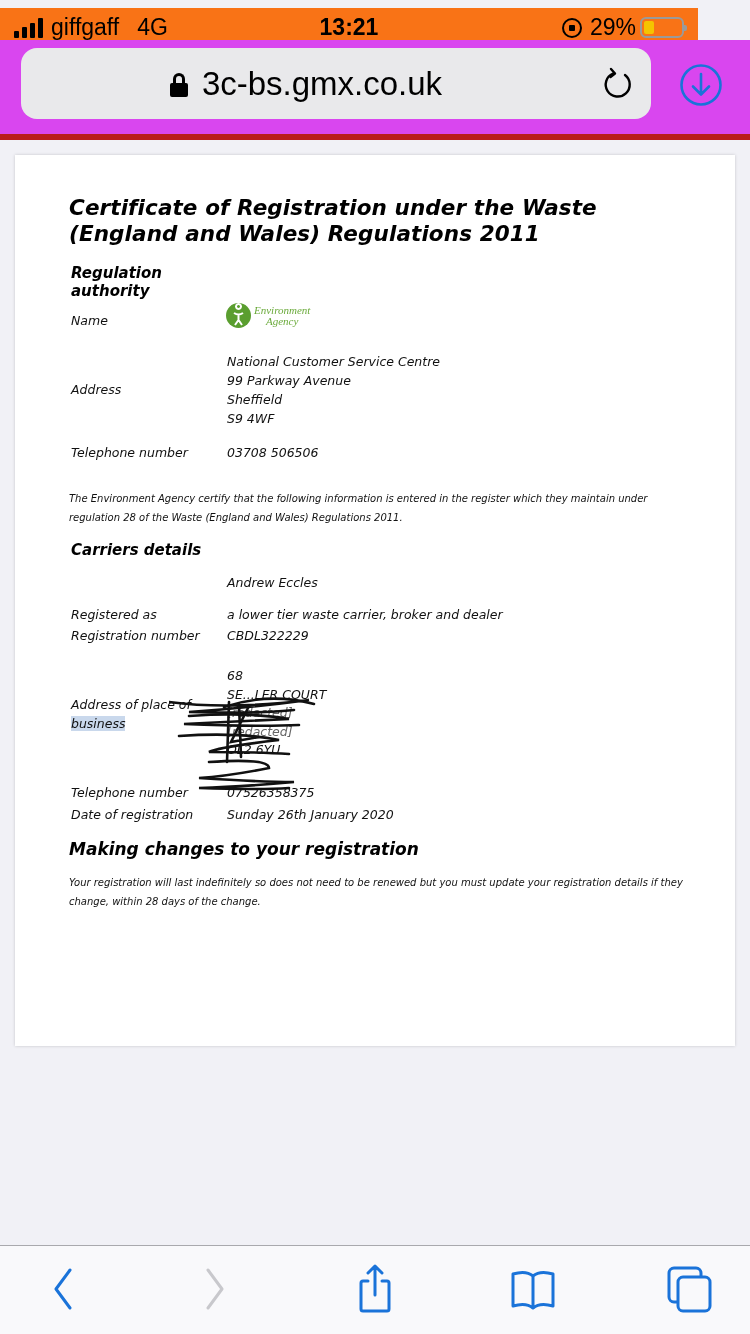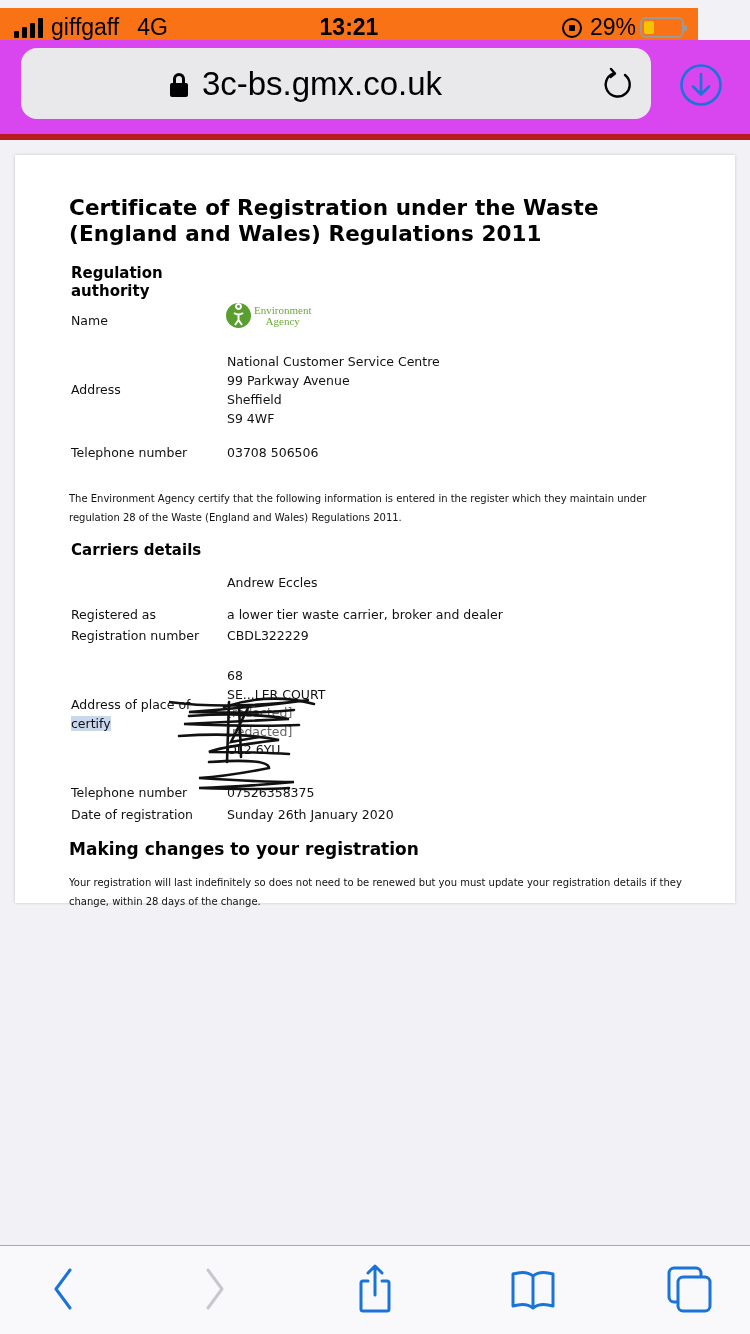--- a/index.html
+++ b/index.html
@@ -24,21 +24,21 @@
   .navbar { position: absolute; top: 40px; left: 0; width: 750px; height: 100px; background: #d946ef; border-bottom: 6px solid #b91c1c; }
   .urlbox { position: absolute; left: 21px; top: 8px; width: 630px; height: 71px; background: #e9e9eb; border-radius: 16px; }
   .url-inner { position: absolute; left: 0; right: 60px; top: 0; height: 71px; display: flex; align-items: center; justify-content: center; font-size: 33px; }
   .padlock { width: 18px; height: 24px; position: relative; margin-right: 14px; margin-top: 2px; }
   .padlock .shackle { position: absolute; left: 3px; top: 0; width: 12px; height: 12px; border: 3px solid #000; border-bottom: none; border-radius: 7px 7px 0 0; }
   .padlock .body { position: absolute; left: 0; bottom: 0; width: 18px; height: 14px; background: #000; border-radius: 2px; }
   .reload { position: absolute; right: 16px; top: 19px; width: 34px; height: 34px; }
   .download { position: absolute; left: 679px; top: 23px; width: 44px; height: 44px; }
 
   
-  .page { position: absolute; left: 15px; top: 155px; width: 720px; height: 748px; background: #fff; box-shadow: 0 0 3px rgba(0,0,0,0.18); }
+  .page { position: absolute; left: 15px; top: 155px; width: 720px; height: 891px; background: #fff; box-shadow: 0 0 3px rgba(0,0,0,0.18); font-style: italic; }
   .doc { position: absolute; left: 54px; top: 40px; width: 620px; font-family: "DejaVu Sans", sans-serif; }
   .title { font-size: 21.5px; font-weight: bold; line-height: 26px; letter-spacing: 0.1px; }
   .h2 { font-size: 15px; font-weight: bold; line-height: 18px; }
   .h2big { font-size: 17px; font-weight: bold; }
   .lbl { position: absolute; left: 2px; width: 150px; font-size: 12.5px; line-height: 19px; color: #111; }
   .val { position: absolute; left: 158px; font-size: 12.5px; line-height: 19px; color: #111; }
   .para { position: absolute; left: 0; width: 620px; font-size: 10px; line-height: 19px; color: #111; }
   .highlight { background: #c9d8ec; }
   .ea-logo { position: absolute; left: 157px; top: 108px; display: flex; align-items: center; }
   .ea-circle { width: 25px; height: 25px; border-radius: 50%; background: #5a9e2f; position: relative; }
@@ -130,21 +130,21 @@
     <div class="val" style="top:378px">Andrew Eccles</div>
 
     <div class="lbl" style="top:410px">Registered as</div>
     <div class="val" style="top:410px">a lower tier waste carrier, broker and dealer</div>
 
     <div class="lbl" style="top:431px">Registration number</div>
     <div class="val" style="top:431px">CBDL322229</div>
 
     <div class="lbl" style="top:500px">
       <div>Address of place of</div>
-      <div><span class="highlight">certify</span></div>
+      <div><span class="highlight">business</span></div>
     </div>
     <div class="val" style="top:472px;line-height:18.5px">
       <div>68</div>
       <div>SE...LER COURT</div>
       <div style="color:#666">[redacted]</div>
       <div style="color:#666">[redacted]</div>
       <div>OL2 6YU</div>
     </div>
     <svg class="scribble" viewBox="0 0 190 100">
       <g fill="none" stroke="#111" stroke-width="2.6" stroke-linecap="round">

